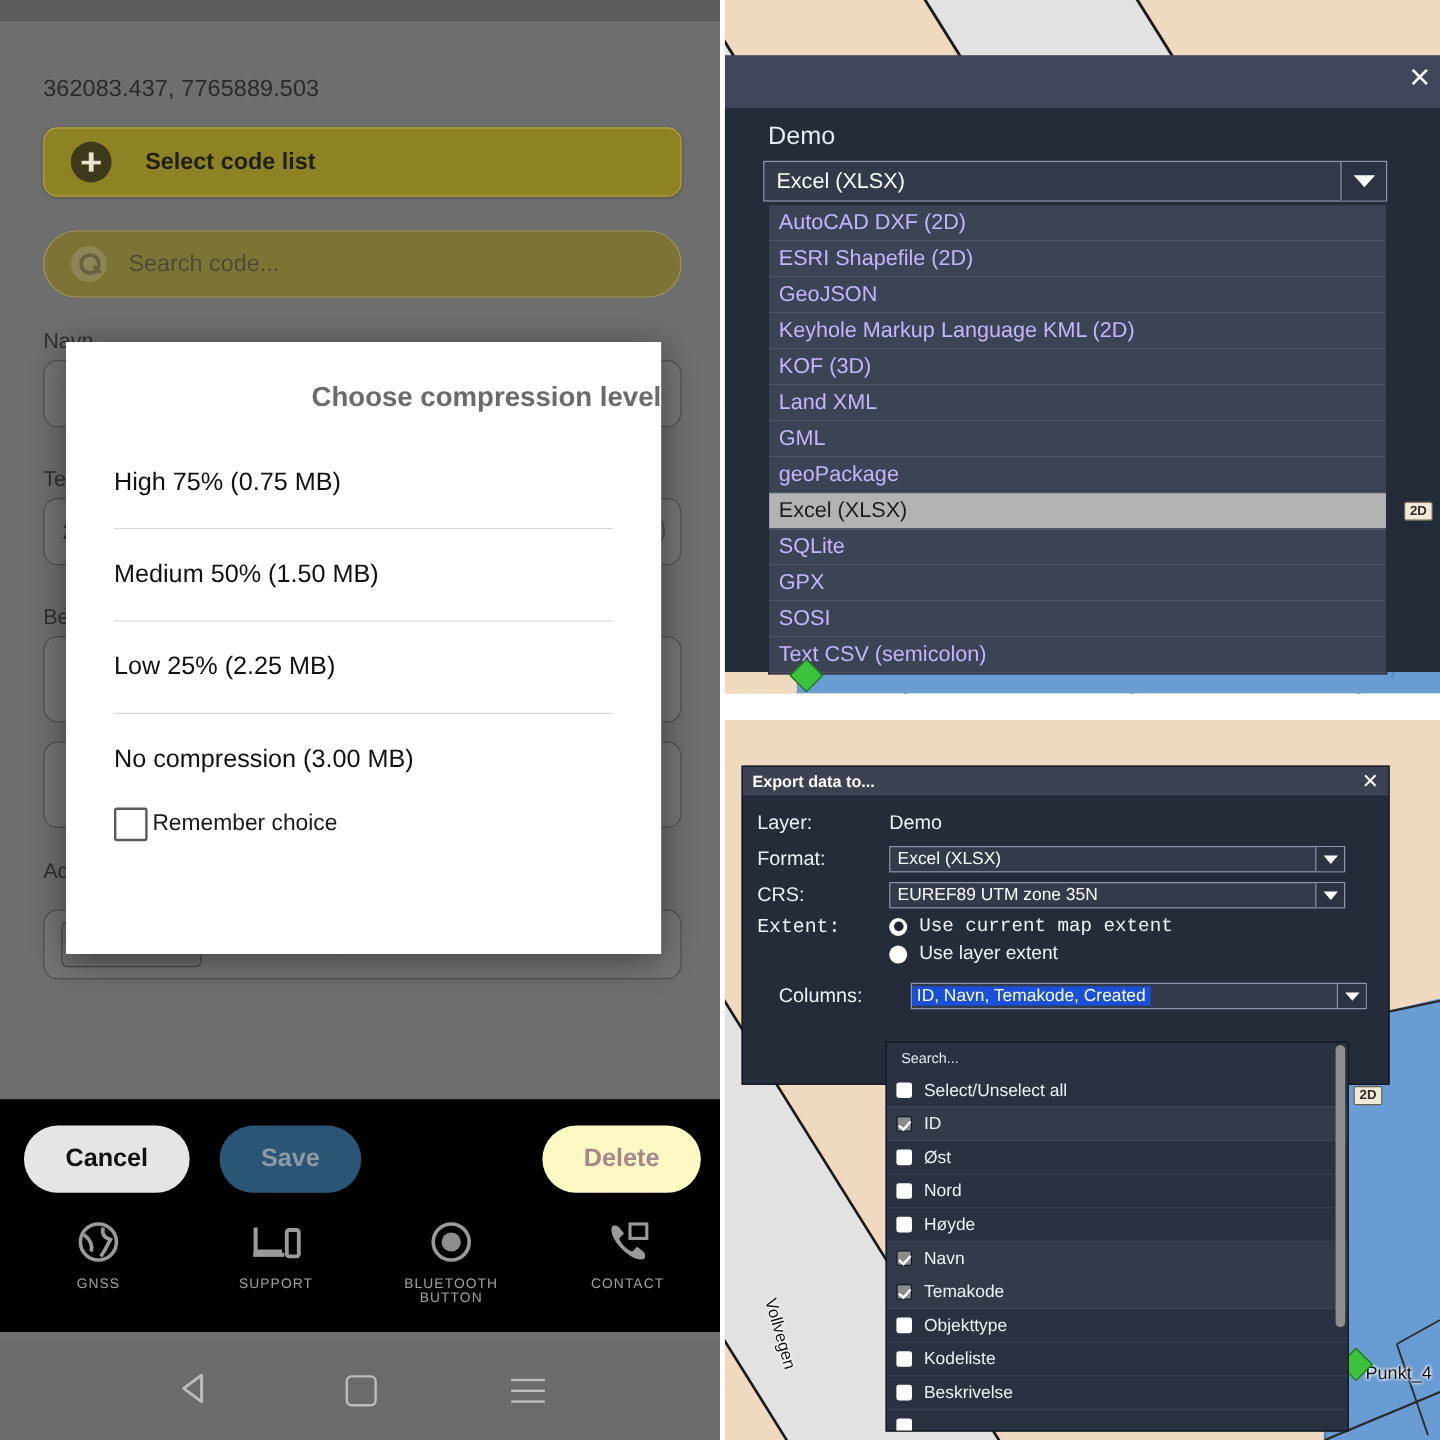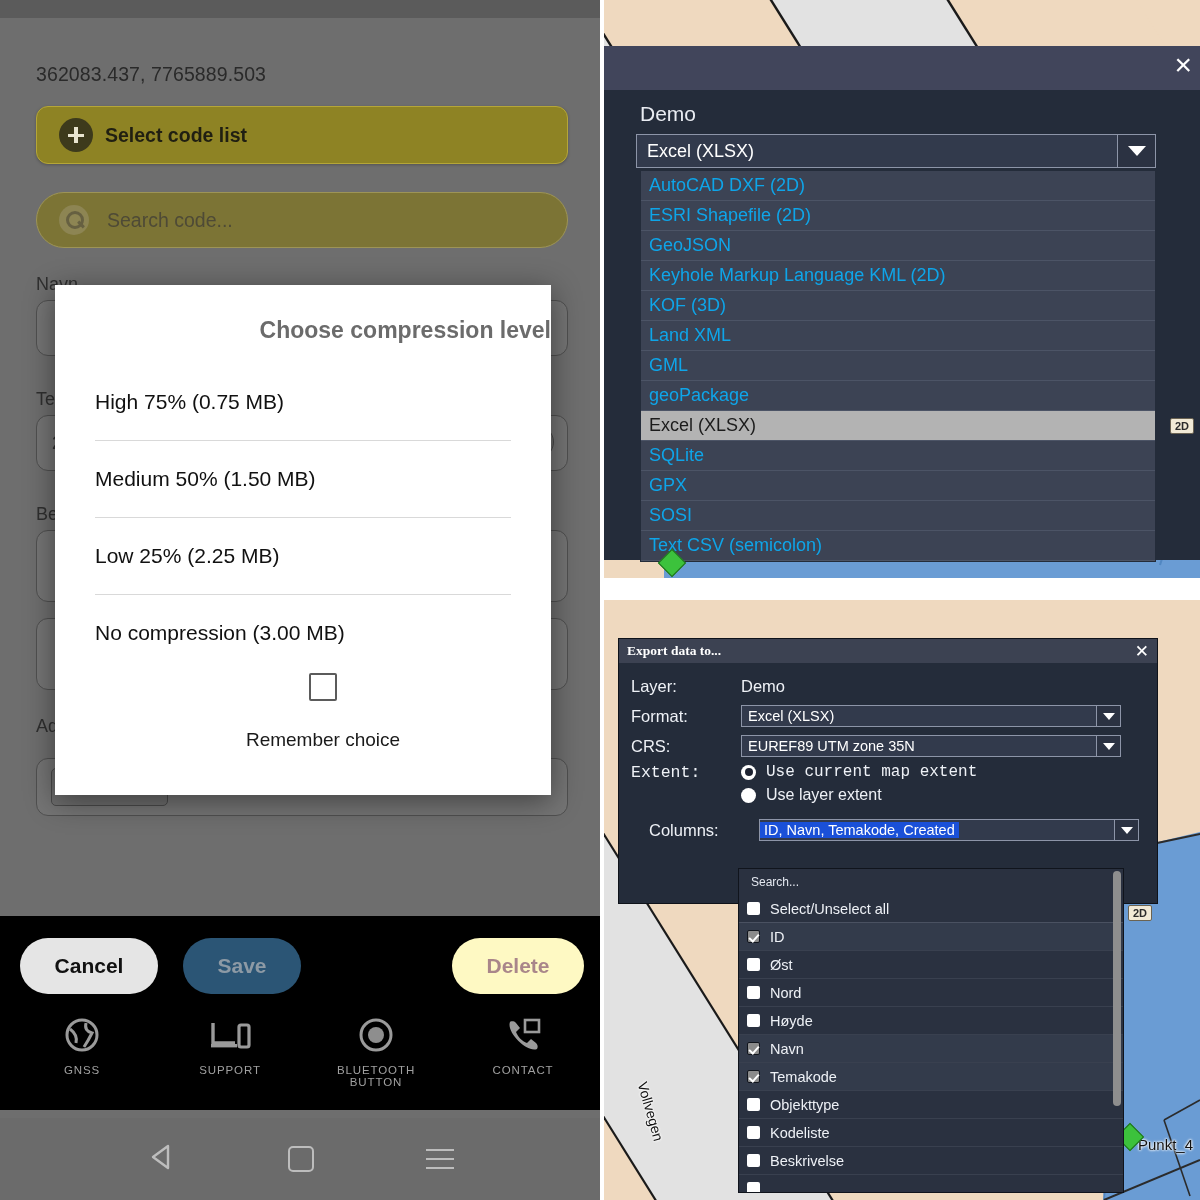--- a/index.html
+++ b/index.html
@@ -24,21 +24,21 @@
     position:absolute; left:0; top:18px; width:600px; height:898px;
     background:#6e6e6e;
   }
   .coords {
     position:absolute; left:36px; top:45px;
     font-size:19.5px; color:#2a2a2a; letter-spacing:.1px;
   }
   .yellow-btn {
     position:absolute; left:36px; top:88px; width:532px; height:58px;
     background:#8e8324; border:1px solid #b5a638; border-radius:12px;
-    display:flex; align-items:center; gap:12px; padding-left:22px;
+    display:flex; align-items:center; gap:28px; padding-left:22px;
     box-shadow: 0 1px 3px rgba(0,0,0,.25);
   }
   .plus-circle {
     width:34px; height:34px; border-radius:50%;
     background:#3d3a1c; position:relative; flex:0 0 auto;
   }
   .plus-circle:before, .plus-circle:after {
     content:""; position:absolute; background:#e8e4d0;
   }
   .plus-circle:before { left:9px; top:15.5px; width:16px; height:3.4px; }
@@ -103,23 +103,22 @@
     text-align:right; font-size:23px; font-weight:bold; color:#6b6b6b;
     padding-top:32px;
   }
   .comp-option {
     font-size:21px; color:#111; padding-left:40px;
   }
   .comp-divider {
     height:1px; background:#d9d9d9; margin:0 40px;
   }
   .remember-row {
-    display:flex; align-items:center; gap:28px; padding-left:40px;
+    display:flex; align-items:center; gap:4px; padding-left:40px;
     margin-top:28px;
-    flex-direction:column;
   }
   .checkbox-sq {
     width:28px; height:28px; border:2.6px solid #5b5b5b; background:#fff;
     border-radius:2px; flex:0 0 auto;
   }
   .remember-label { font-size:19px; color:#1a1a1a; }
 
   
   #action-bar {
     position:absolute; left:0; top:916px; width:600px; height:194px;
@@ -184,21 +183,21 @@
     display:flex; align-items:center; justify-content:center;
   }
   .chev { width:0;height:0;border-left:9px solid transparent;border-right:9px solid transparent;border-top:10px solid #ffffff; }
 
   #rt-list {
     position:absolute; left:36px; top:80px; width:516px;
     background:#3c4354; border:1px solid #242c3a;
   }
   .rt-list-item {
     height:30px; display:flex; align-items:center; padding-left:8px;
-    font-size:18px; color:#0ea5e9; border-bottom:1px solid #4c5466;
+    font-size:18px; color:#c4b5fd; border-bottom:1px solid #4c5466;
   }
   .rt-list-item.selected { background:#b3b3b3; color:#1c1c1c; }
 
   .map-badge-2d {
     position:absolute; background:#f2ead6; border:1px solid #6b6352;
     font-size:11px; color:#2b2b2b; padding:1px 4px; border-radius:2px;
     font-weight:bold;
   }
   .green-diamond {
     position:absolute; width:20px; height:20px; background:#3cc23c;
@@ -209,21 +208,21 @@
   #rb-panel {
     position:absolute; left:604px; top:600px; width:596px; height:600px;
     overflow:hidden; background:#e8d5bd;
   }
   #export-dialog {
     position:absolute; left:14px; top:38px; width:540px; height:266px;
     background:#242c3a; border:1px solid #0e1219;
   }
   #export-titlebar {
     height:24px; background:#3c4252; display:flex; align-items:center;
-    justify-content:space-between; padding:0 8px;font-family:Liberation Serif, serif;
+    justify-content:space-between; padding:0 8px;
   }
   #export-title { font-size:13.5px; font-weight:bold; color:#ffffff; }
   #export-close { font-size:17px; color:#fff; line-height:1; }
   .ex-row { display:flex; align-items:center; margin:0 0 0 12px; height:30px; }
   .ex-label { width:110px; font-size:16.5px; color:#eef1f6; }
   .ex-value { font-size:16.5px; color:#eef1f6; }
   .ex-combo {
     width:380px; height:22px; background:#323a4c; border:1.2px solid #8d95a8;
     display:flex; align-items:center;
   }

